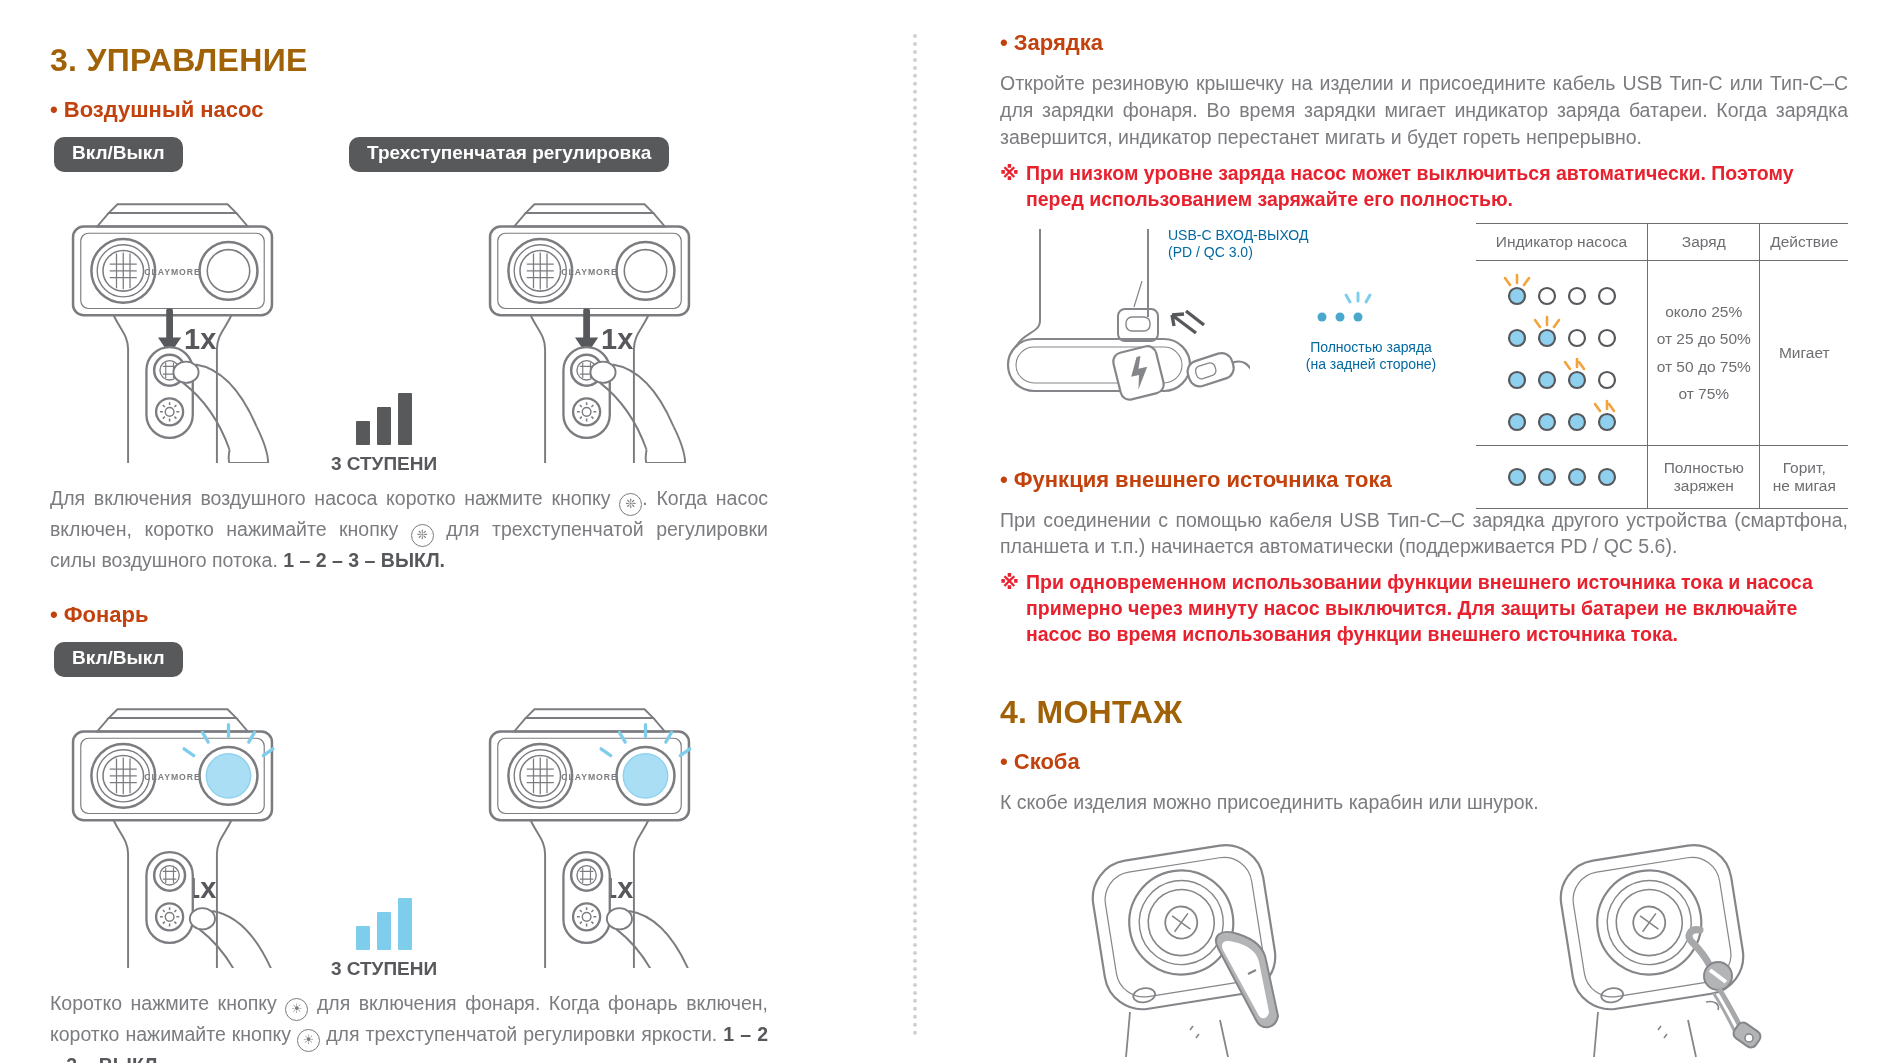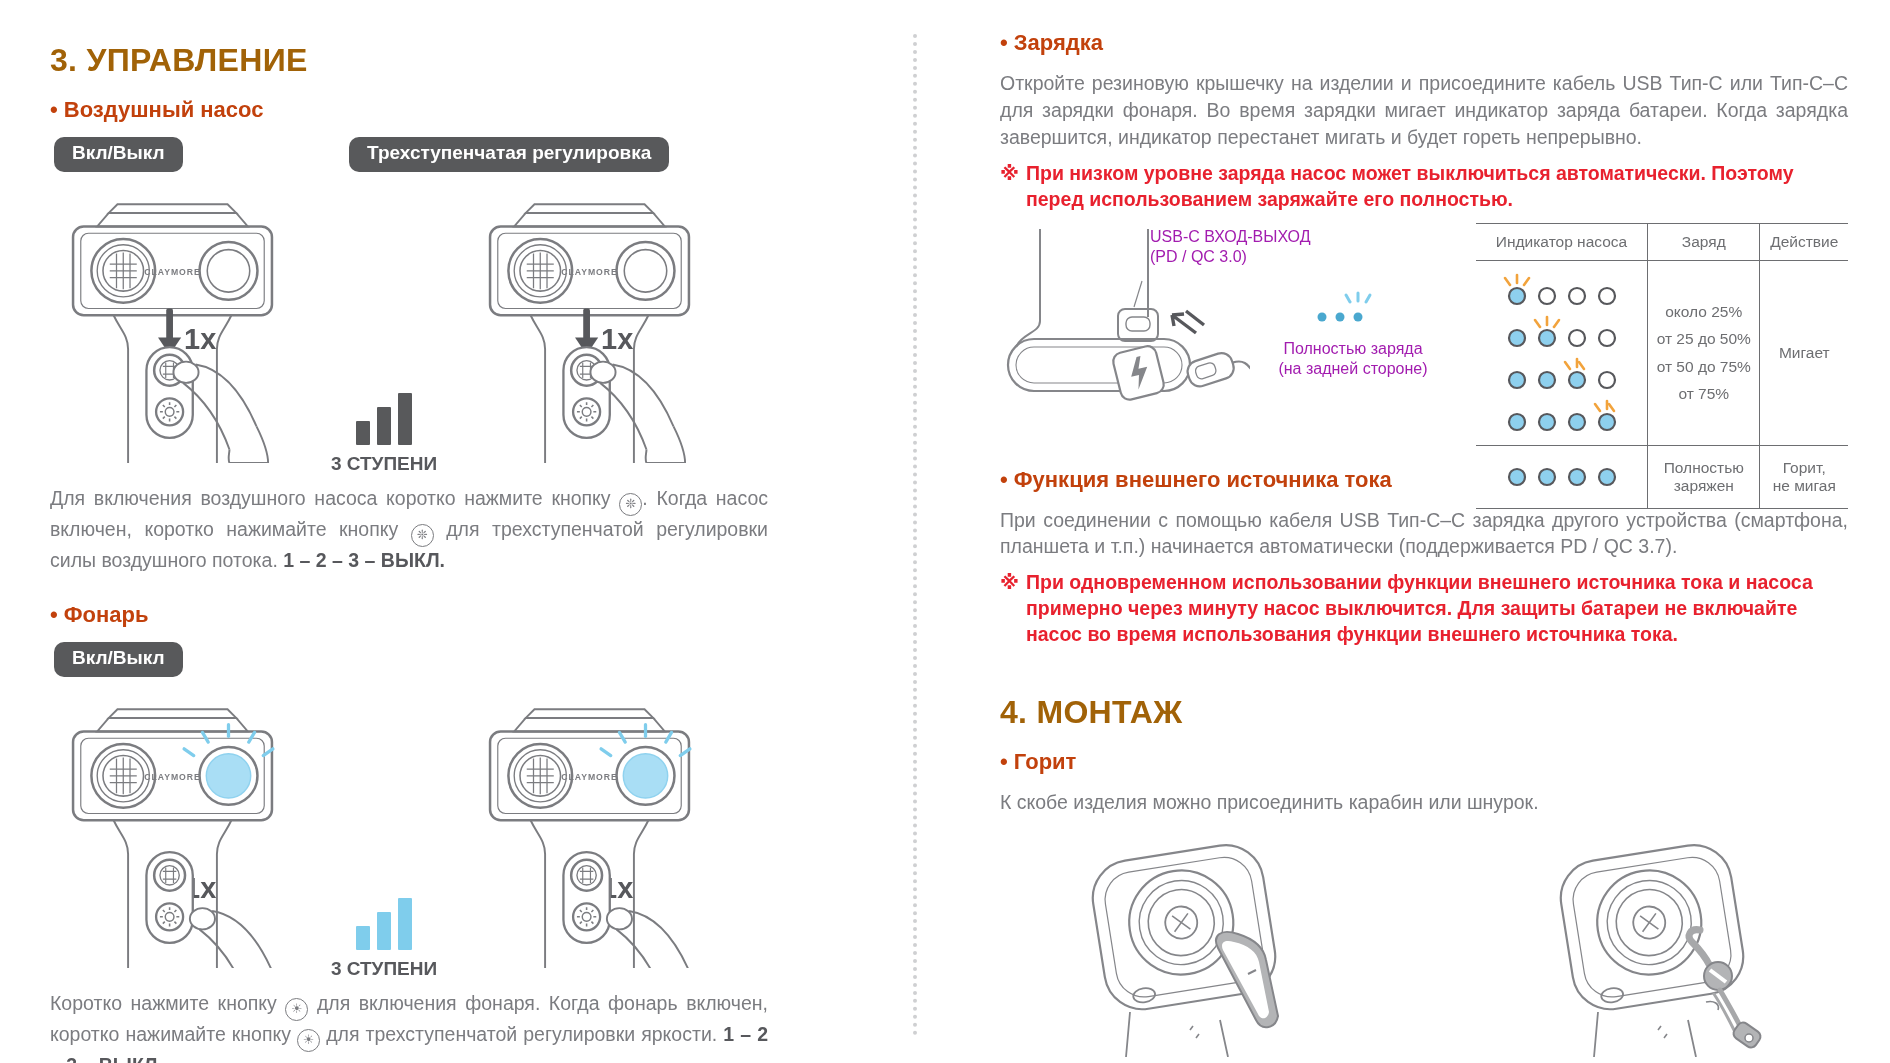--- a/index.html
+++ b/index.html
@@ -37,21 +37,21 @@
   .bt-row>div{display:flex;flex-direction:column;align-items:center;justify-content:center;text-align:center;}
   .bt-c1{width:172px;border-right:1.4px solid #6d6e71;}
   .bt-c2{width:112px;border-right:1.4px solid #6d6e71;}
   .bt-c3{width:88px;}
   .bt-head{height:36px;font-size:15.5px;}
   .bt-b1{height:184px;}
   .bt-b2{height:62px;}
   .bt-c2 .ln{line-height:1.75;}
   
   .chgwrap{position:relative;height:230px;margin-top:8px;}
-  .smalllbl{font-size:16px;color:#a21caf;line-height:1.25;}
+  .smalllbl{font-size:14px;color:#0369a1;line-height:1.25;padding-left:18px;}
   .cap{font-size:19.5px;font-weight:bold;color:#57585c;text-align:center;}
   .mountrow{display:flex;justify-content:space-between;margin-top:26px;padding:0 60px 0 70px;}
   .mountcaps{display:flex;justify-content:space-between;margin-top:30px;padding:0 95px 0 105px;}
   svg text{font-family:"Liberation Sans","DejaVu Sans",sans-serif;}
 </style>
 </head>
 <body>
 
 <svg width="0" height="0" style="position:absolute">
   <defs>
@@ -320,28 +320,28 @@
           </div>
           <div class="bt-c3">
             <div>Горит,</div>
             <div>не мигая</div>
           </div>
         </div>
       </div>
     </div>
 
     <h2 class="sub" style="margin-top:16px">• Функция внешнего источника тока</h2>
-    <p class="body justify">При соединении с помощью кабеля USB Тип-С–С зарядка другого устройства (смартфона, планшета и т.п.) начинается автоматически (поддерживается PD / QC 3.7).</p>
+    <p class="body justify">При соединении с помощью кабеля USB Тип-С–С зарядка другого устройства (смартфона, планшета и т.п.) начинается автоматически (поддерживается PD / QC 5.6).</p>
     <div class="warn">
       <span class="mk">※</span>
       <span>При одновременном использовании функции внешнего источника тока и насоса примерно через минуту насос выключится. Для защиты батареи не включайте насос во время использования функции внешнего источника тока.</span>
     </div>
 
     <h1 class="sec" style="margin-top:46px">4. МОНТАЖ</h1>
-    <h2 class="sub">• Горит</h2>
+    <h2 class="sub">• Скоба</h2>
     <p class="body">К скобе изделия можно присоединить карабин или шнурок.</p>
 
 
     <div class="mountrow">
 
       <svg width="250" height="215" viewBox="0 0 250 215" fill="none" stroke="#85868a">
         <g transform="rotate(-9 115 85)">
           <rect x="28" y="10" width="172" height="150" rx="38" stroke-width="2.2"></rect>
           <rect x="40" y="22" width="148" height="126" rx="28" stroke-width="1.2"></rect>
           <circle cx="112" cy="80" r="52" stroke-width="2.2"></circle>

